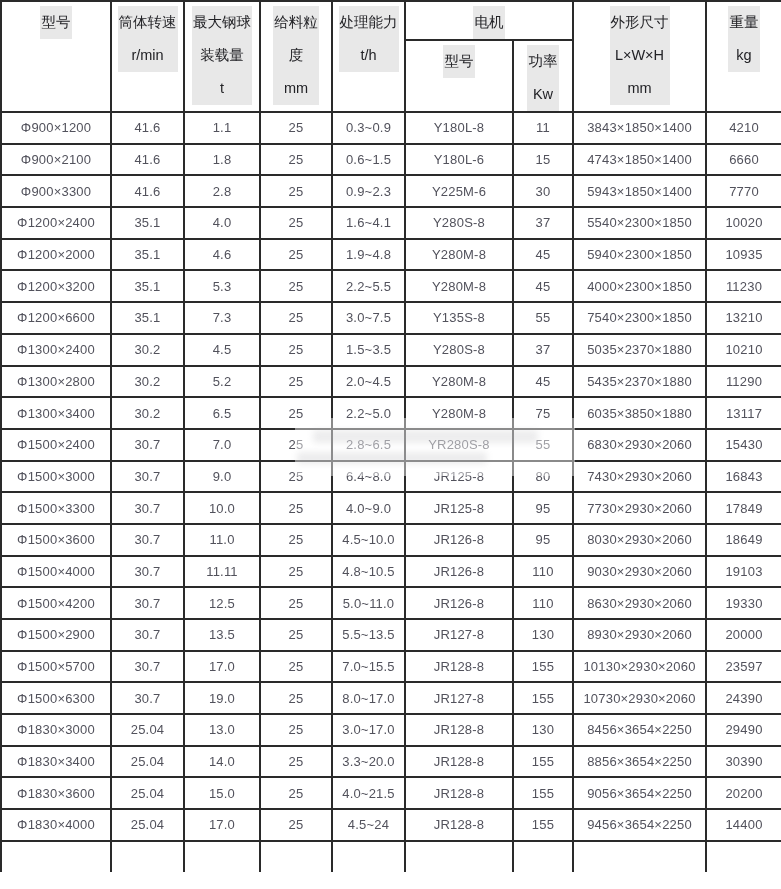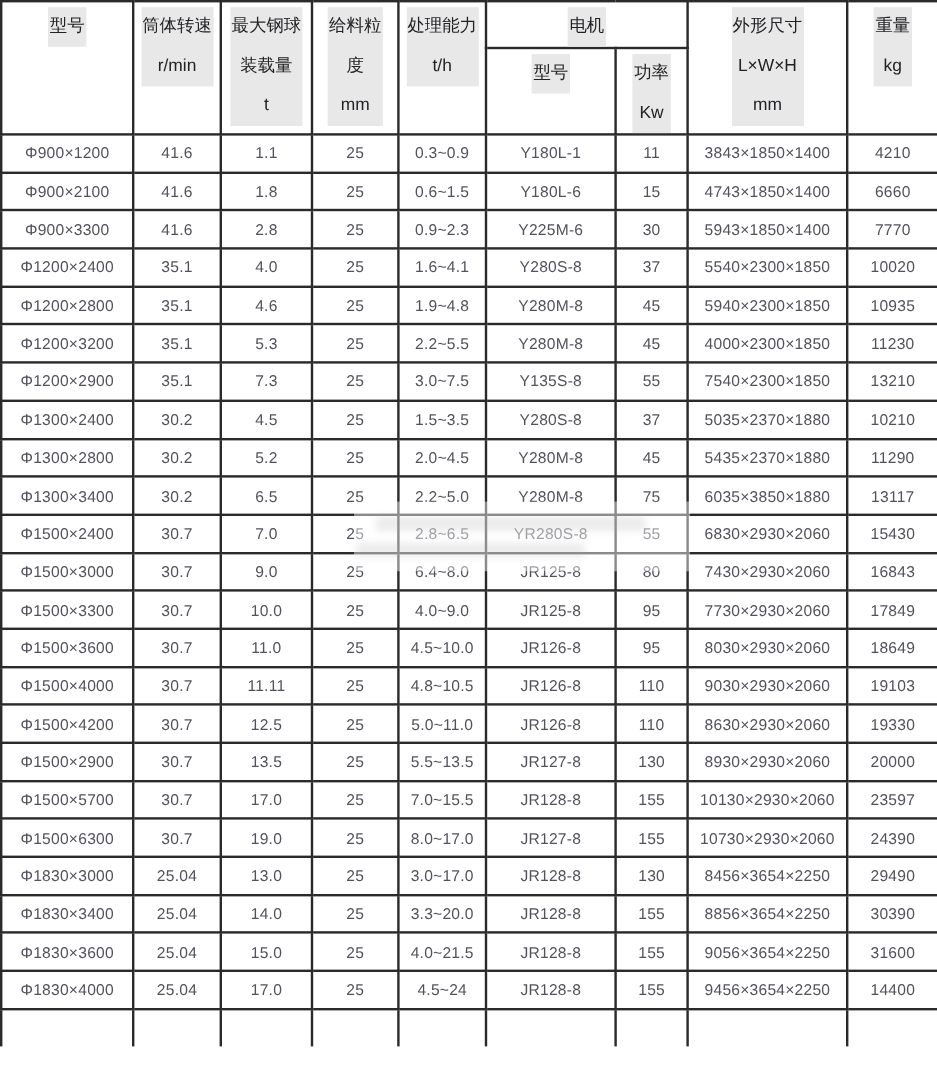--- a/index.html
+++ b/index.html
@@ -129,21 +129,21 @@
         </th>
       </tr>
     </thead>
     <tbody>
         <tr>
           <td>Φ900×1200</td>
           <td>41.6</td>
           <td>1.1</td>
           <td>25</td>
           <td>0.3~0.9</td>
-          <td>Y180L-1</td>
+          <td>Y180L-8</td>
           <td>11</td>
           <td>3843×1850×1400</td>
           <td>4210</td>
         </tr>
         <tr>
           <td>Φ900×2100</td>
           <td>41.6</td>
           <td>1.8</td>
           <td>25</td>
           <td>0.6~1.5</td>
@@ -168,21 +168,21 @@
           <td>35.1</td>
           <td>4.0</td>
           <td>25</td>
           <td>1.6~4.1</td>
           <td>Y280S-8</td>
           <td>37</td>
           <td>5540×2300×1850</td>
           <td>10020</td>
         </tr>
         <tr>
-          <td>Φ1200×2800</td>
+          <td>Φ1200×2000</td>
           <td>35.1</td>
           <td>4.6</td>
           <td>25</td>
           <td>1.9~4.8</td>
           <td>Y280M-8</td>
           <td>45</td>
           <td>5940×2300×1850</td>
           <td>10935</td>
         </tr>
         <tr>
@@ -190,21 +190,21 @@
           <td>35.1</td>
           <td>5.3</td>
           <td>25</td>
           <td>2.2~5.5</td>
           <td>Y280M-8</td>
           <td>45</td>
           <td>4000×2300×1850</td>
           <td>11230</td>
         </tr>
         <tr>
-          <td>Φ1200×2900</td>
+          <td>Φ1200×6600</td>
           <td>35.1</td>
           <td>7.3</td>
           <td>25</td>
           <td>3.0~7.5</td>
           <td>Y135S-8</td>
           <td>55</td>
           <td>7540×2300×1850</td>
           <td>13210</td>
         </tr>
         <tr>
@@ -363,21 +363,21 @@
         </tr>
         <tr>
           <td>Φ1830×3600</td>
           <td>25.04</td>
           <td>15.0</td>
           <td>25</td>
           <td>4.0~21.5</td>
           <td>JR128-8</td>
           <td>155</td>
           <td>9056×3654×2250</td>
-          <td>31600</td>
+          <td>20200</td>
         </tr>
         <tr>
           <td>Φ1830×4000</td>
           <td>25.04</td>
           <td>17.0</td>
           <td>25</td>
           <td>4.5~24</td>
           <td>JR128-8</td>
           <td>155</td>
           <td>9456×3654×2250</td>

